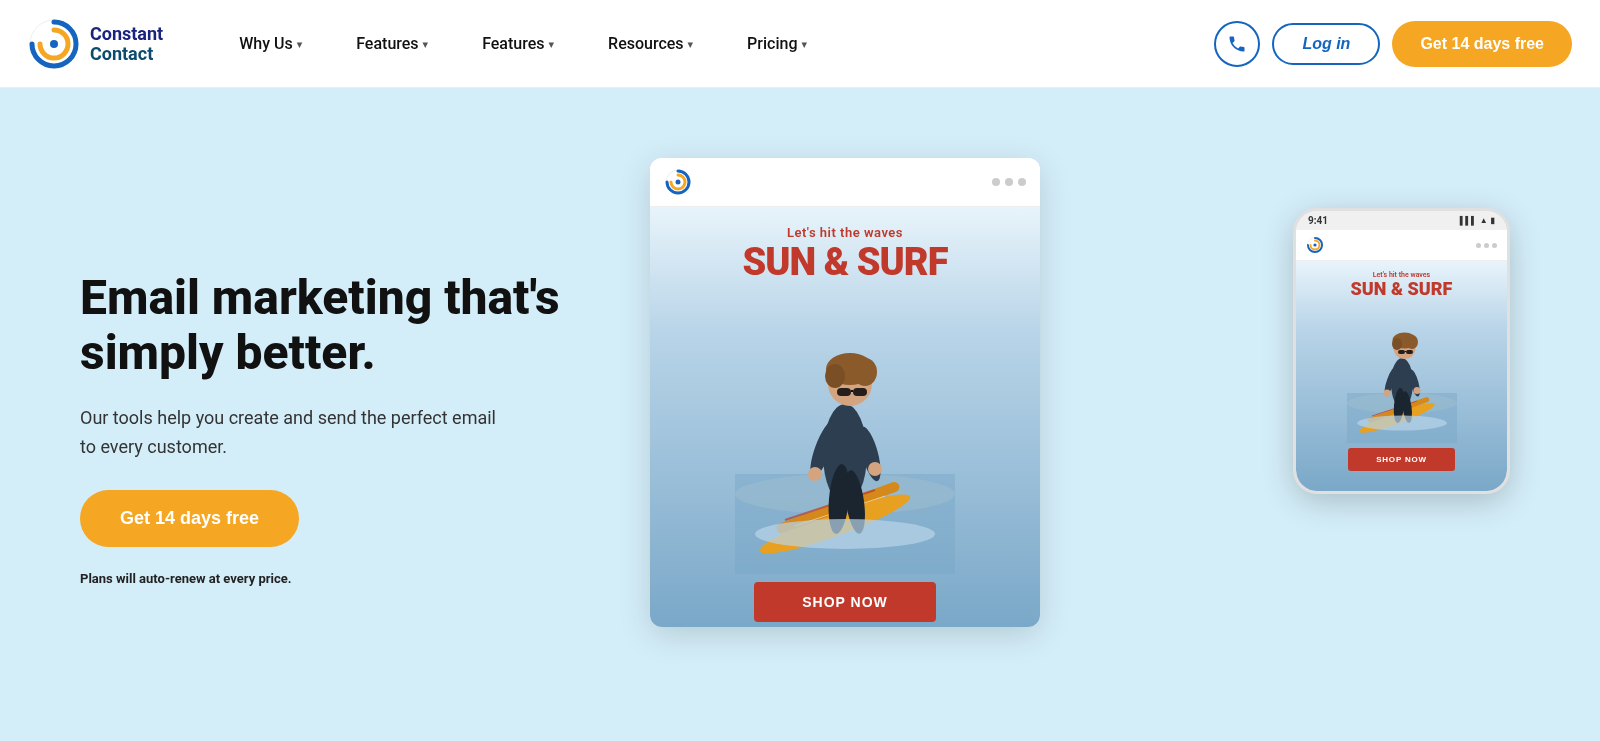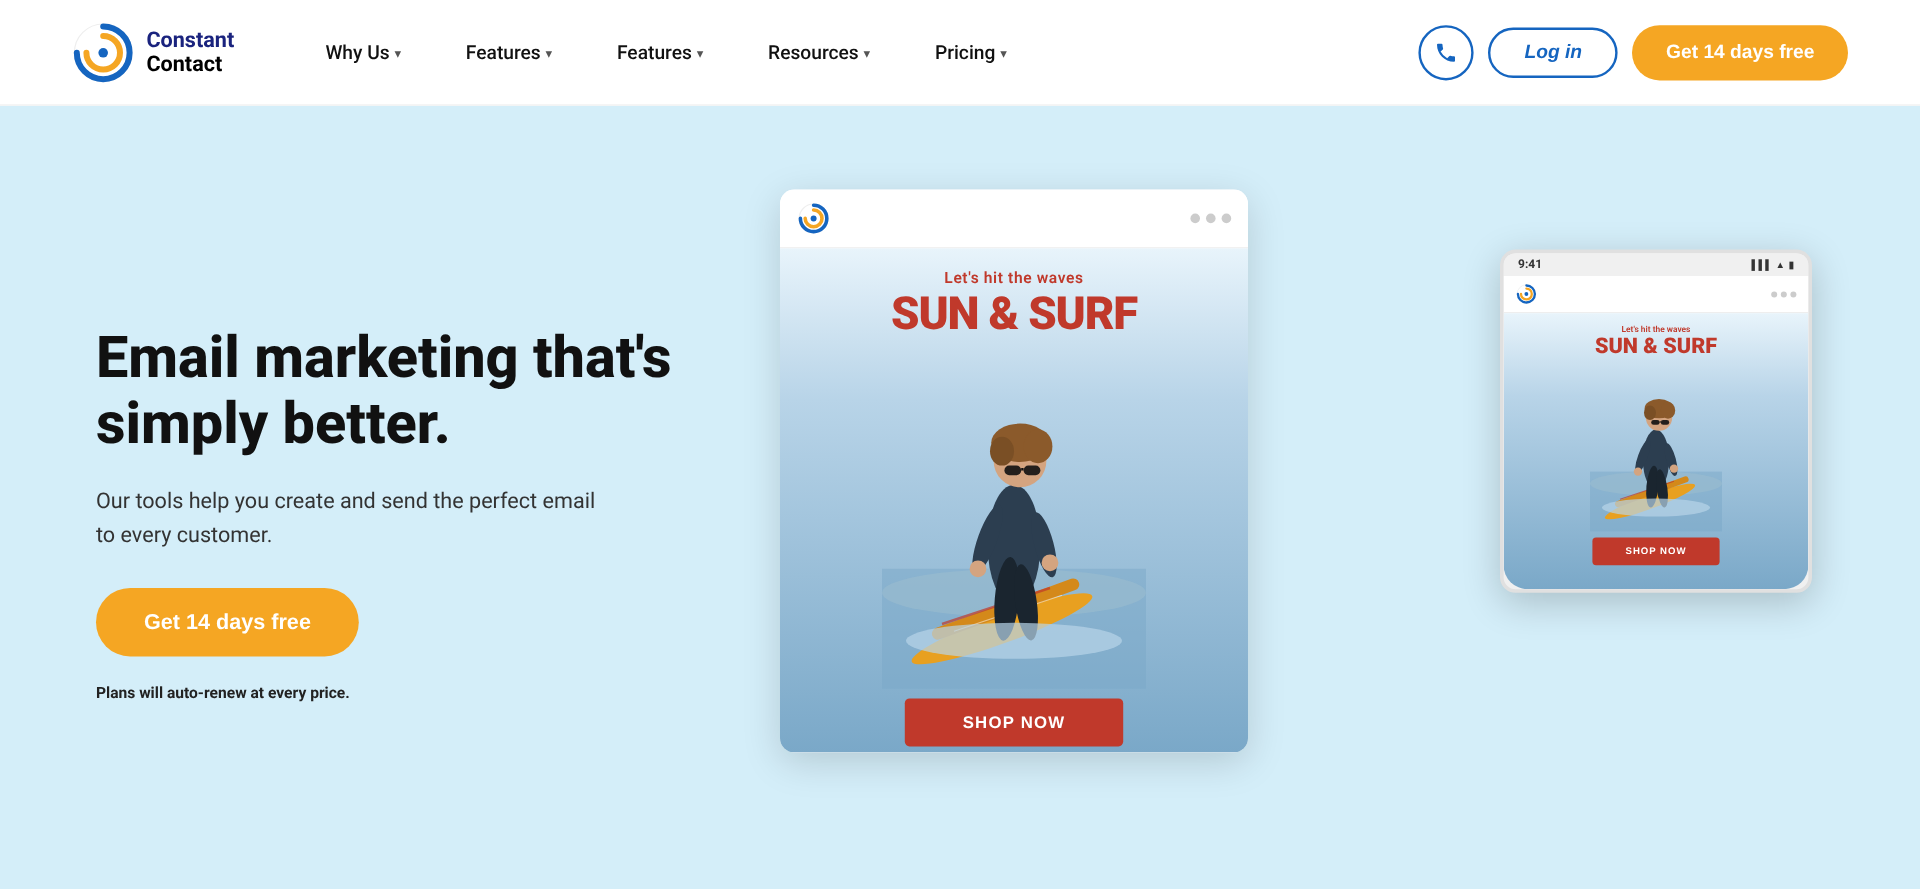--- a/index.html
+++ b/index.html
@@ -4,21 +4,21 @@
   <style>
     * { margin: 0; padding: 0; box-sizing: border-box; }
     body { font-family: -apple-system, BlinkMacSystemFont, 'Segoe UI', Roboto, sans-serif; overflow-x: hidden; }
 
     
     .navbar {
       display: flex;
       align-items: center;
       background: #fff;
       height: 88px;
-      padding: 0 60px;
+      padding: 0 28px;
       border-bottom: 1px solid #eee;
       position: relative;
       z-index: 10;
     }
     .logo-wrap {
       display: flex;
       align-items: center;
       gap: 10px;
       margin-right: 60px;
       text-decoration: none;
@@ -33,21 +33,21 @@
       line-height: 1.1;
     }
     .logo-text span:first-child {
       font-size: 18px;
       font-weight: 700;
       color: #1a237e;
     }
     .logo-text span:last-child {
       font-size: 18px;
       font-weight: 700;
-      color: #000000;
+      color: #0c4a6e;
     }
     .nav-links {
       display: flex;
       align-items: center;
       gap: 22px;
       flex: 1;
     }
     .nav-item {
       display: flex;
       align-items: center;
@@ -248,23 +248,23 @@
       letter-spacing: 1px;
       cursor: pointer;
       margin: 8px 0 12px;
     }
 
     
     .email-mobile {
       position: absolute;
       right: 10px;
       top: 80px;
-      width: 260px;
+      width: 217px;
       background: #f0f0f0;
-      border-radius: 13px;
+      border-radius: 24px;
       box-shadow: 0 8px 32px rgba(0,0,0,0.2);
       overflow: hidden;
       border: 3px solid #e0e0e0;
     }
     .mobile-notch-bar {
       background: #f0f0f0;
       display: flex;
       align-items: center;
       justify-content: space-between;
       padding: 4px 12px;

